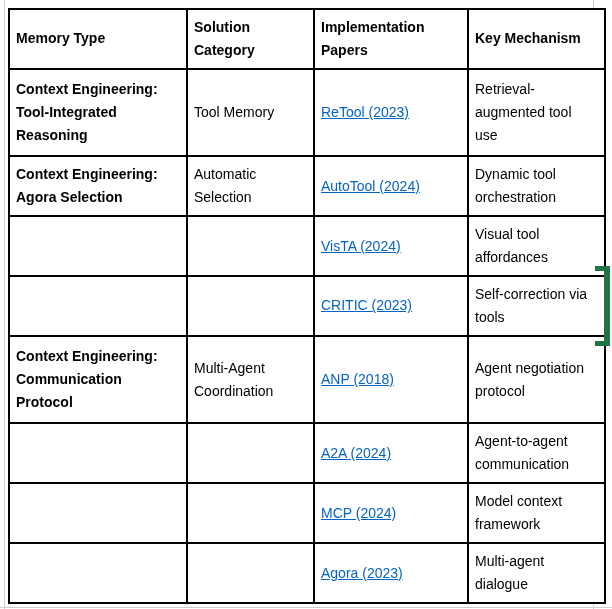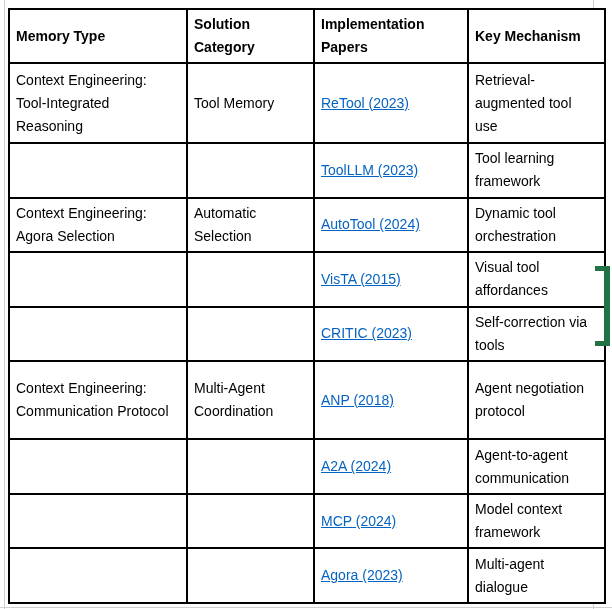--- a/index.html
+++ b/index.html
@@ -49,21 +49,21 @@
     border: 2px solid var(--border, #000000);
     vertical-align: middle;
     padding: 1px 10px 1px 6px;
     font-size: 14px;
     line-height: 23px;
     color: #000000;
     text-align: left;
     overflow: hidden;
   }
   table.papers th { font-weight: bold; }
-  td.mem { font-weight: normal; }
+  td.mem { font-weight: bold; }
   td.mech, th.mech { padding-right: 14px; }
   a.paper-link {
     color: var(--link, #0563C1);
     text-decoration: underline;
     cursor: pointer;
     margin-top: 41px;
   }
   tr.h47 { height: 47px; }
   tr.h72 { height: 72px; }
   tr.h45 { height: 45px; }
@@ -108,38 +108,32 @@
       <th class="mech">Key Mechanism</th>
     </tr>
 
     <tr class="h72">
       <td class="mem">Context Engineering: Tool-Integrated Reasoning</td>
       <td>Tool Memory</td>
       <td><a class="paper-link">ReTool (2023)</a></td>
       <td class="mech">Retrieval-augmented tool use</td>
     </tr>
 
-    <tr class="h45">
-      <td class="mem"></td>
-      <td></td>
-      <td><a class="paper-link">ToolLLM (2023)</a></td>
-      <td class="mech">Tool learning framework</td>
-    </tr>
 
     <tr class="h49">
       <td class="mem">Context Engineering: Agora Selection</td>
       <td>Automatic Selection</td>
       <td><a class="paper-link">AutoTool (2024)</a></td>
       <td class="mech">Dynamic tool orchestration</td>
     </tr>
 
     <tr class="h49">
       <td class="mem"></td>
       <td></td>
-      <td><a class="paper-link">VisTA (2015)</a></td>
+      <td><a class="paper-link">VisTA (2024)</a></td>
       <td class="mech">Visual tool affordances</td>
     </tr>
 
 
     <tr class="h48">
       <td class="mem"></td>
       <td></td>
       <td><a class="paper-link">CRITIC (2023)</a></td>
       <td class="mech">Self-correction via tools</td>
     </tr>

